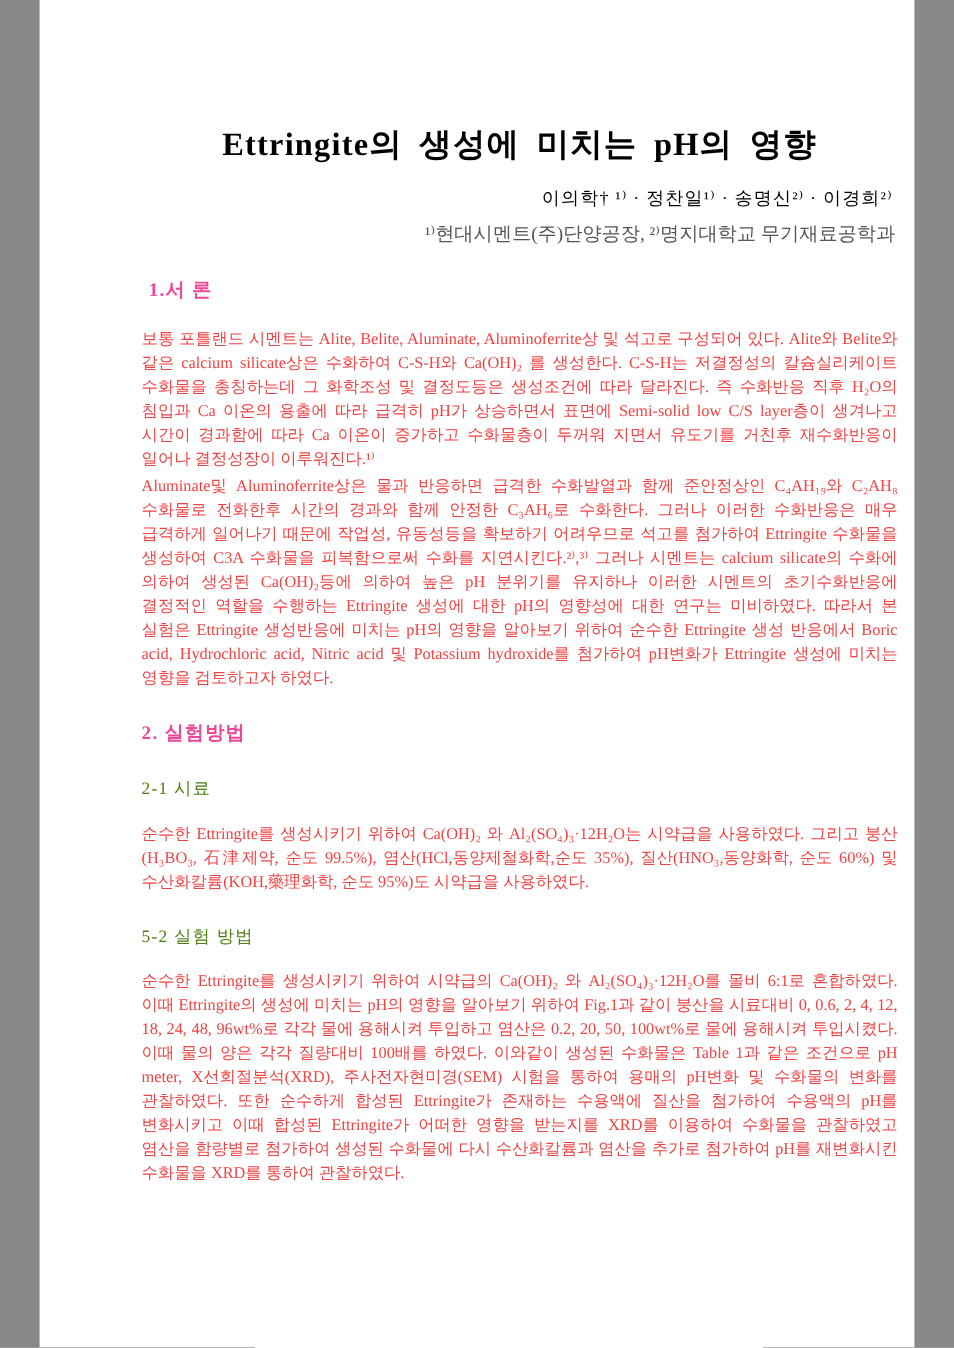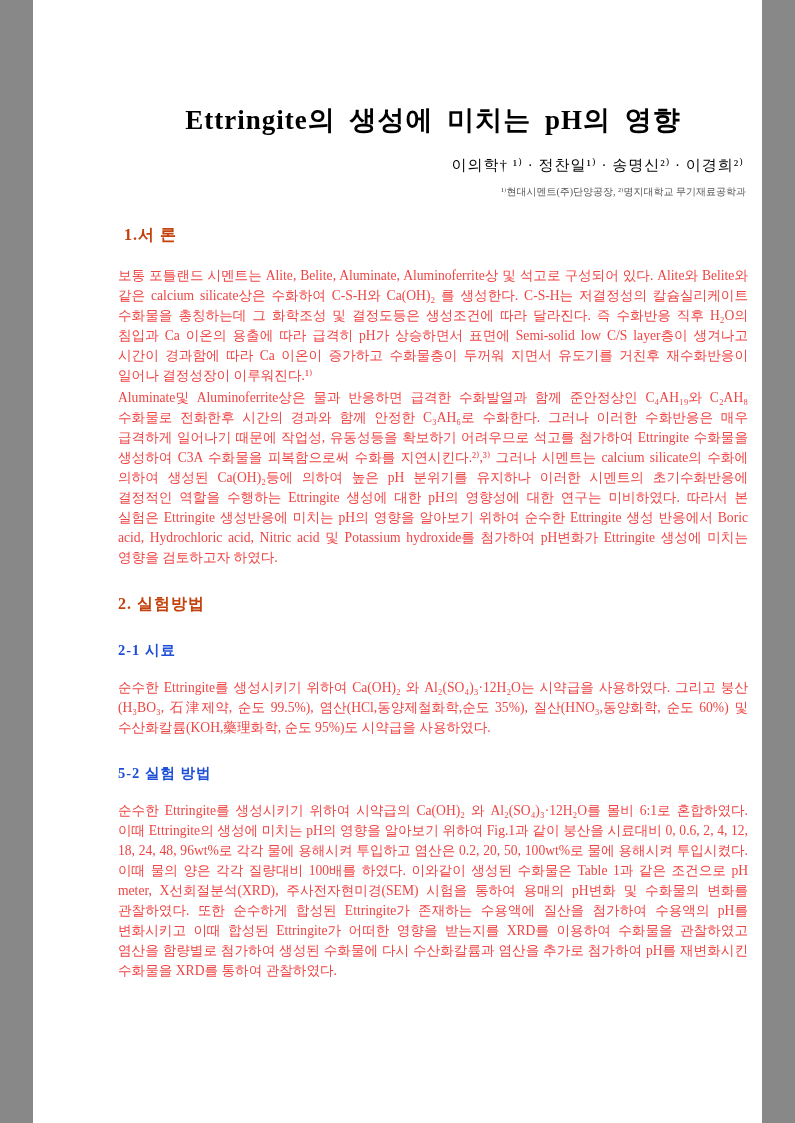--- a/index.html
+++ b/index.html
@@ -33,39 +33,39 @@
   }
   .authors {
     text-align: right;
     font-size: 15px;
     color: #000000;
     letter-spacing: 1px;
     margin: 0 4px 10px 0;
   }
   .affiliations {
     text-align: right;
-    font-size: 10px;
+    font-size: 16px;
     color: #555555;
     margin: 0 2px 26px 0;
   }
   .sec-heading {
     font-size: 16px;
     font-weight: bold;
-    color: #c2410c;
+    color: #ec4899;
     margin: 26px 0 20px 0;
     letter-spacing: 1px;
   }
   .sec-heading.first {
     margin-top: 18px;
     padding-left: 6px;
   }
   .subsec-heading {
     font-size: 14.5px;
-    font-weight: bold;
-    color: #1d4ed8;
+    font-weight: normal;
+    color: #4d7c0f;
     margin: 26px 0 18px 0;
     letter-spacing: 1px;
   }
   .para {
     font-size: 13.6px;
     line-height: 20px;
     text-align: justify;
     color: #ef4444;
     margin: 0 0 2px 0;
     word-break: keep-all;

